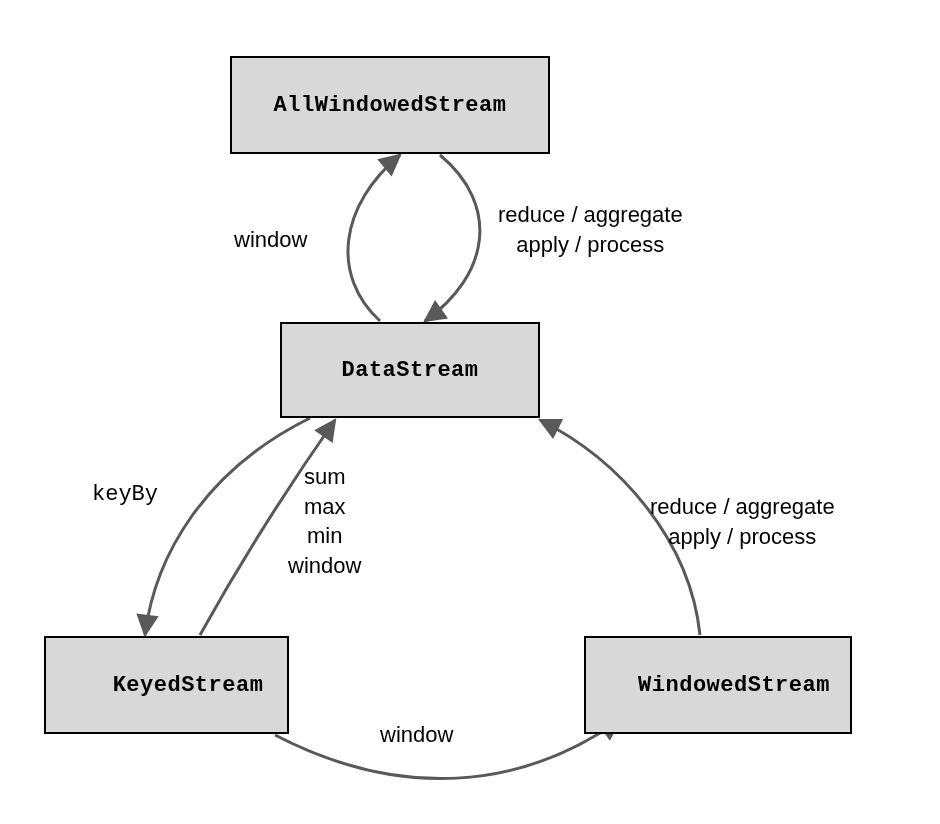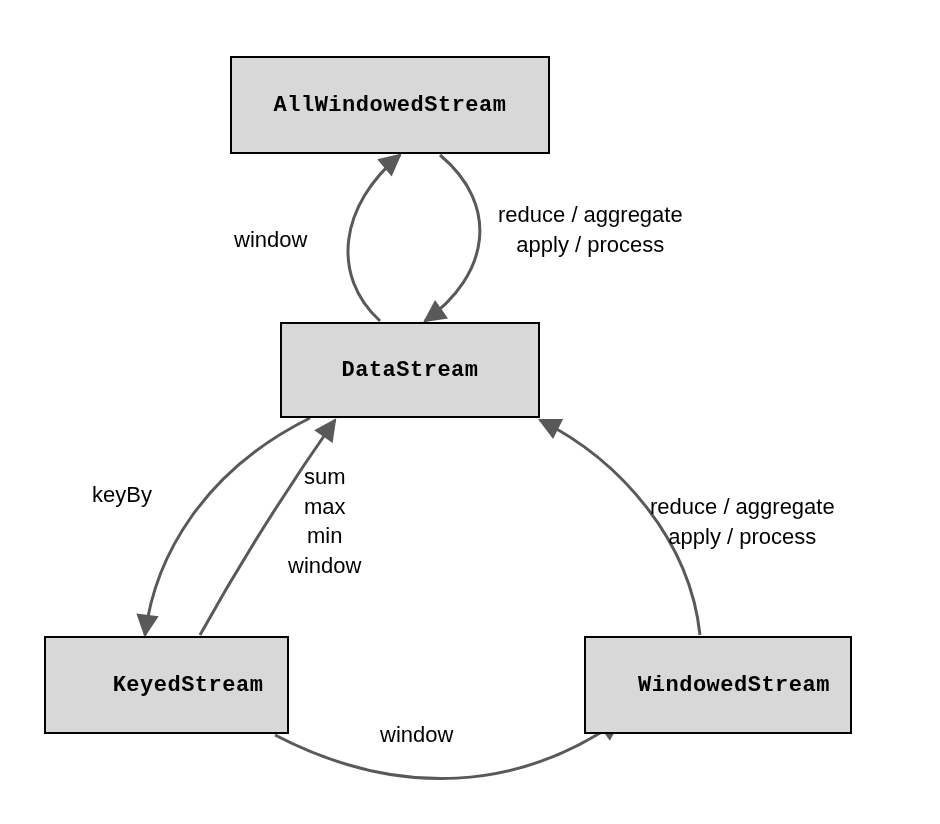--- a/index.html
+++ b/index.html
@@ -84,21 +84,21 @@
 
   <div class="node" style="left:584px; top:636px; width:268px; height:98px;padding-left:32px;">
     <span>WindowedStream</span>
   </div>
 
   <div class="label" style="left:234px; top:225px;">window</div>
 
   <div class="label" style="left:498px; top:200px;">reduce / aggregate
 apply / process</div>
 
-  <div class="label" style="left:92px; top:480px;">keyBy</div>
+  <div class="label" style="left:92px; top:480px;font-family:Liberation Mono, monospace;">keyBy</div>
 
   <div class="label" style="left:288px; top:462px;">sum
 max
 min
 window</div>
 
   <div class="label" style="left:380px; top:720px;">window</div>
 
   <div class="label" style="left:650px; top:492px;">reduce / aggregate
 apply / process</div>

